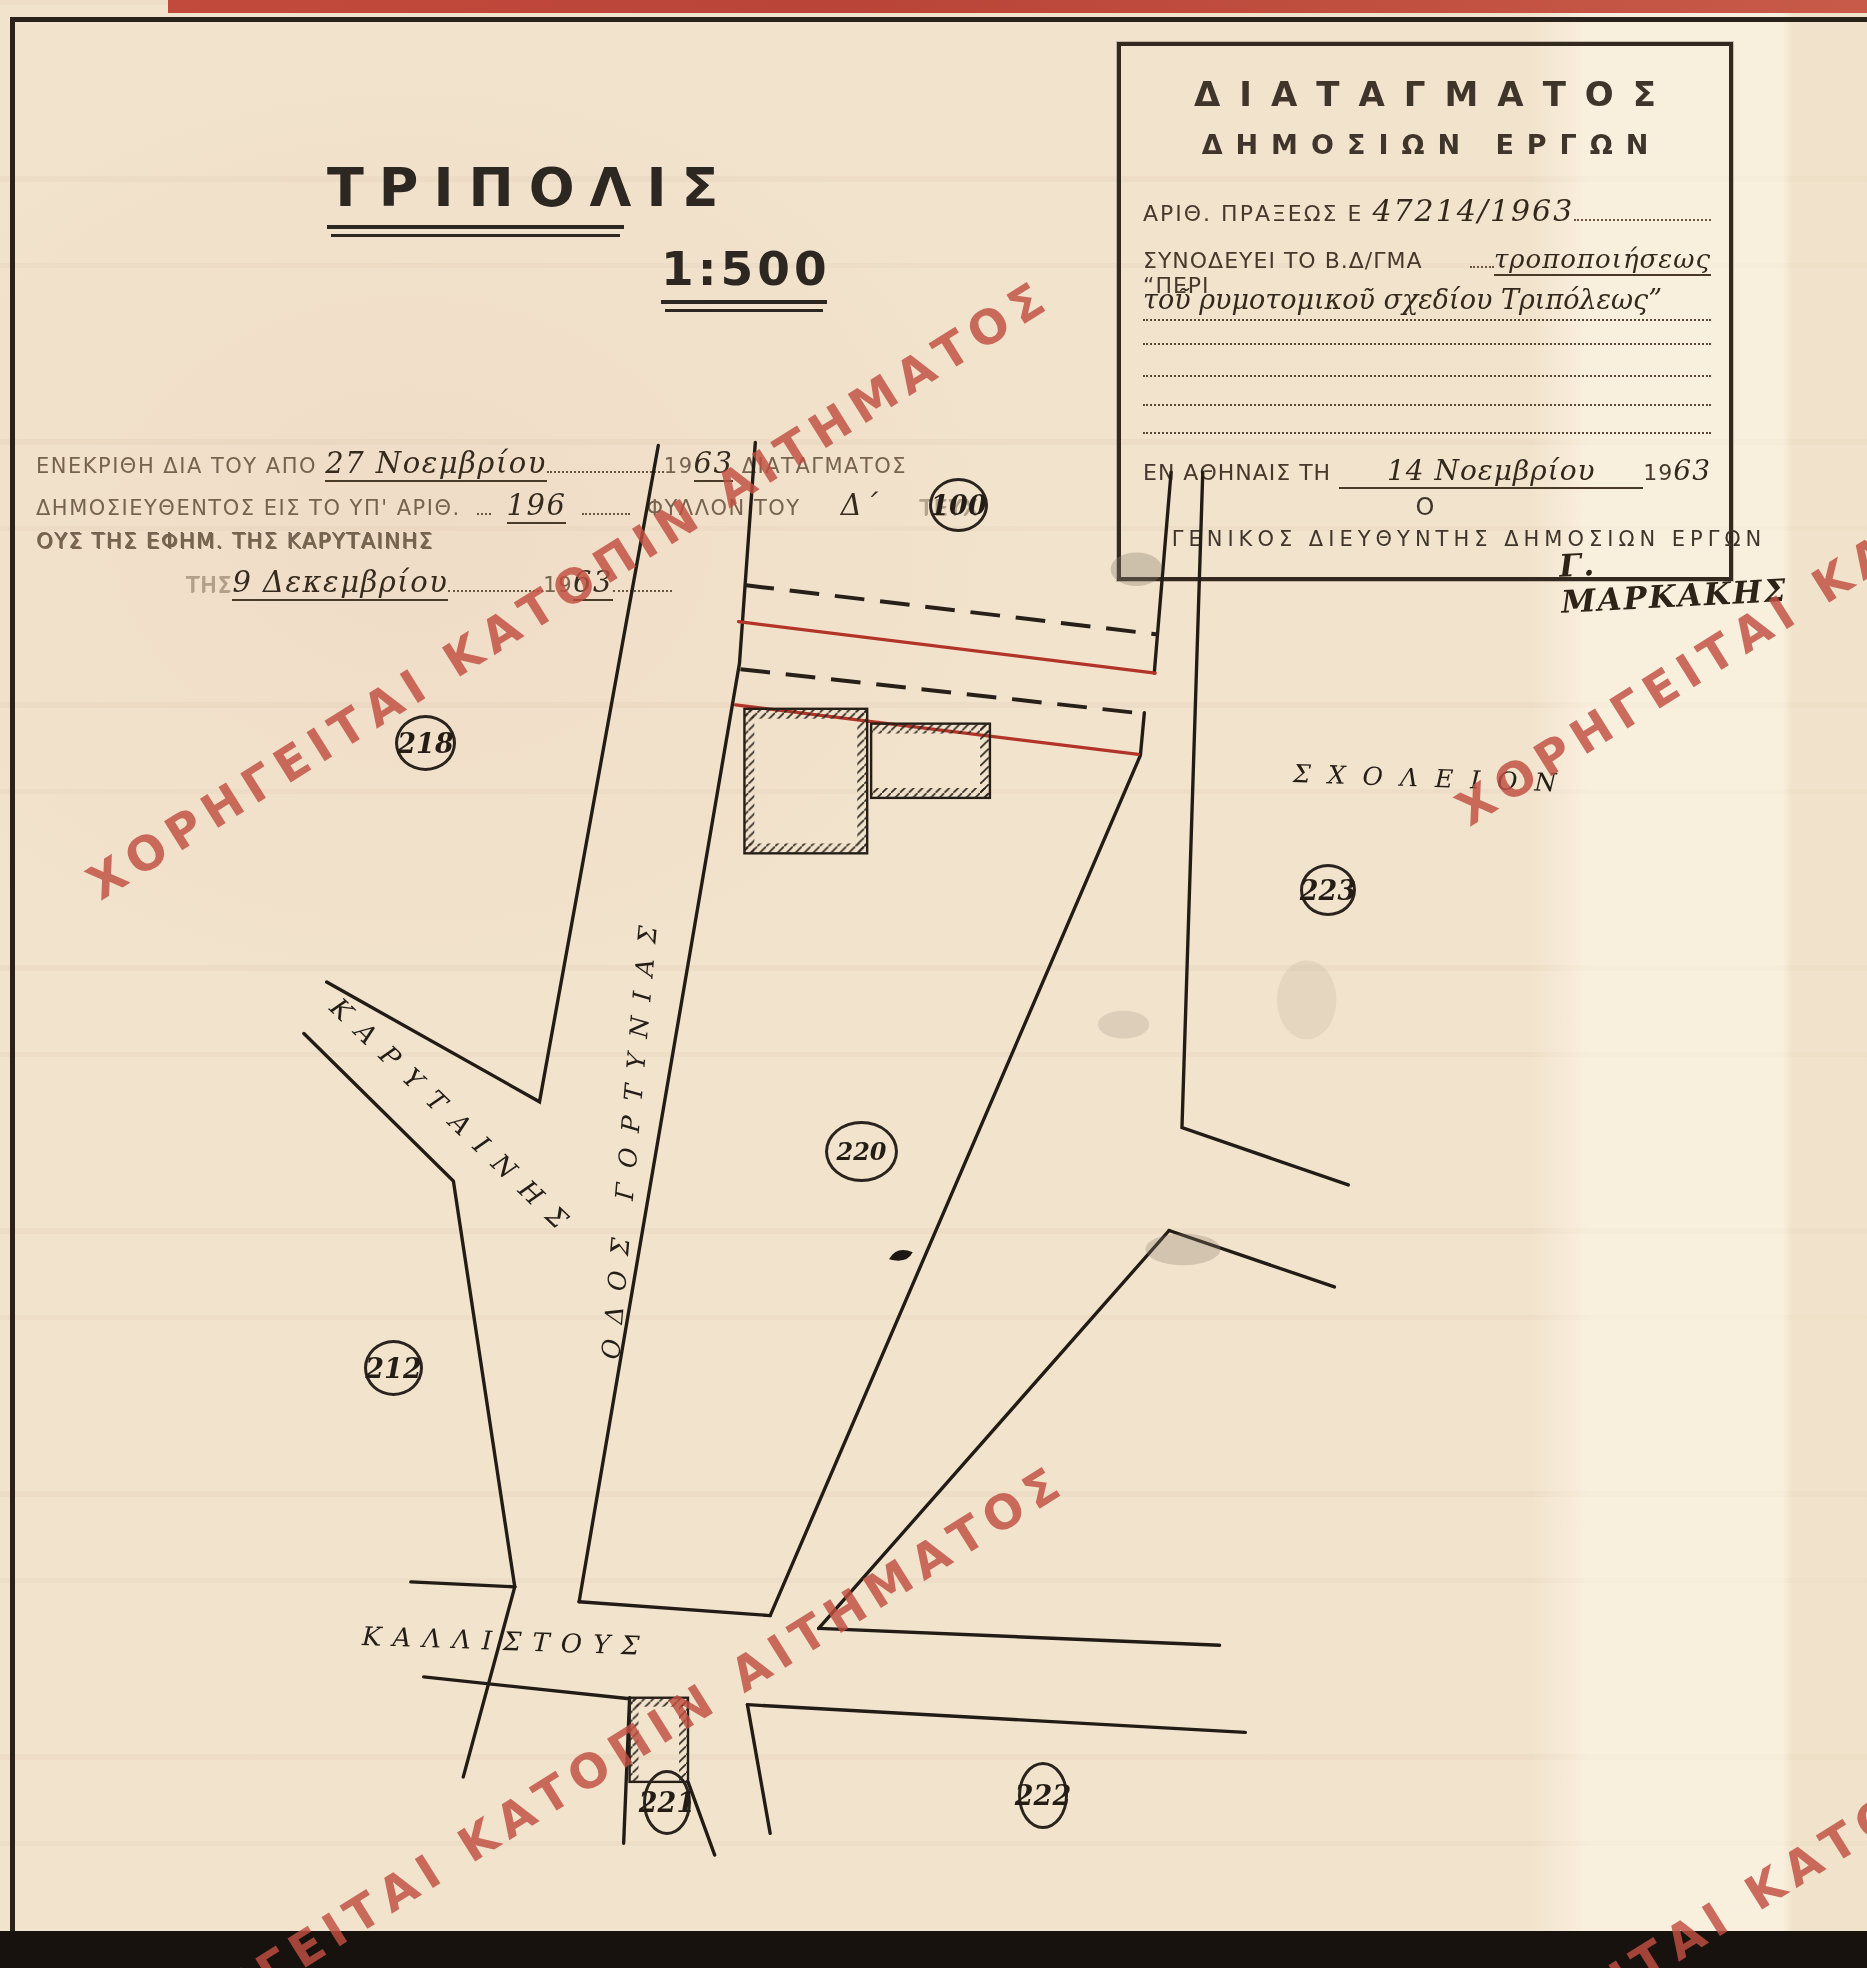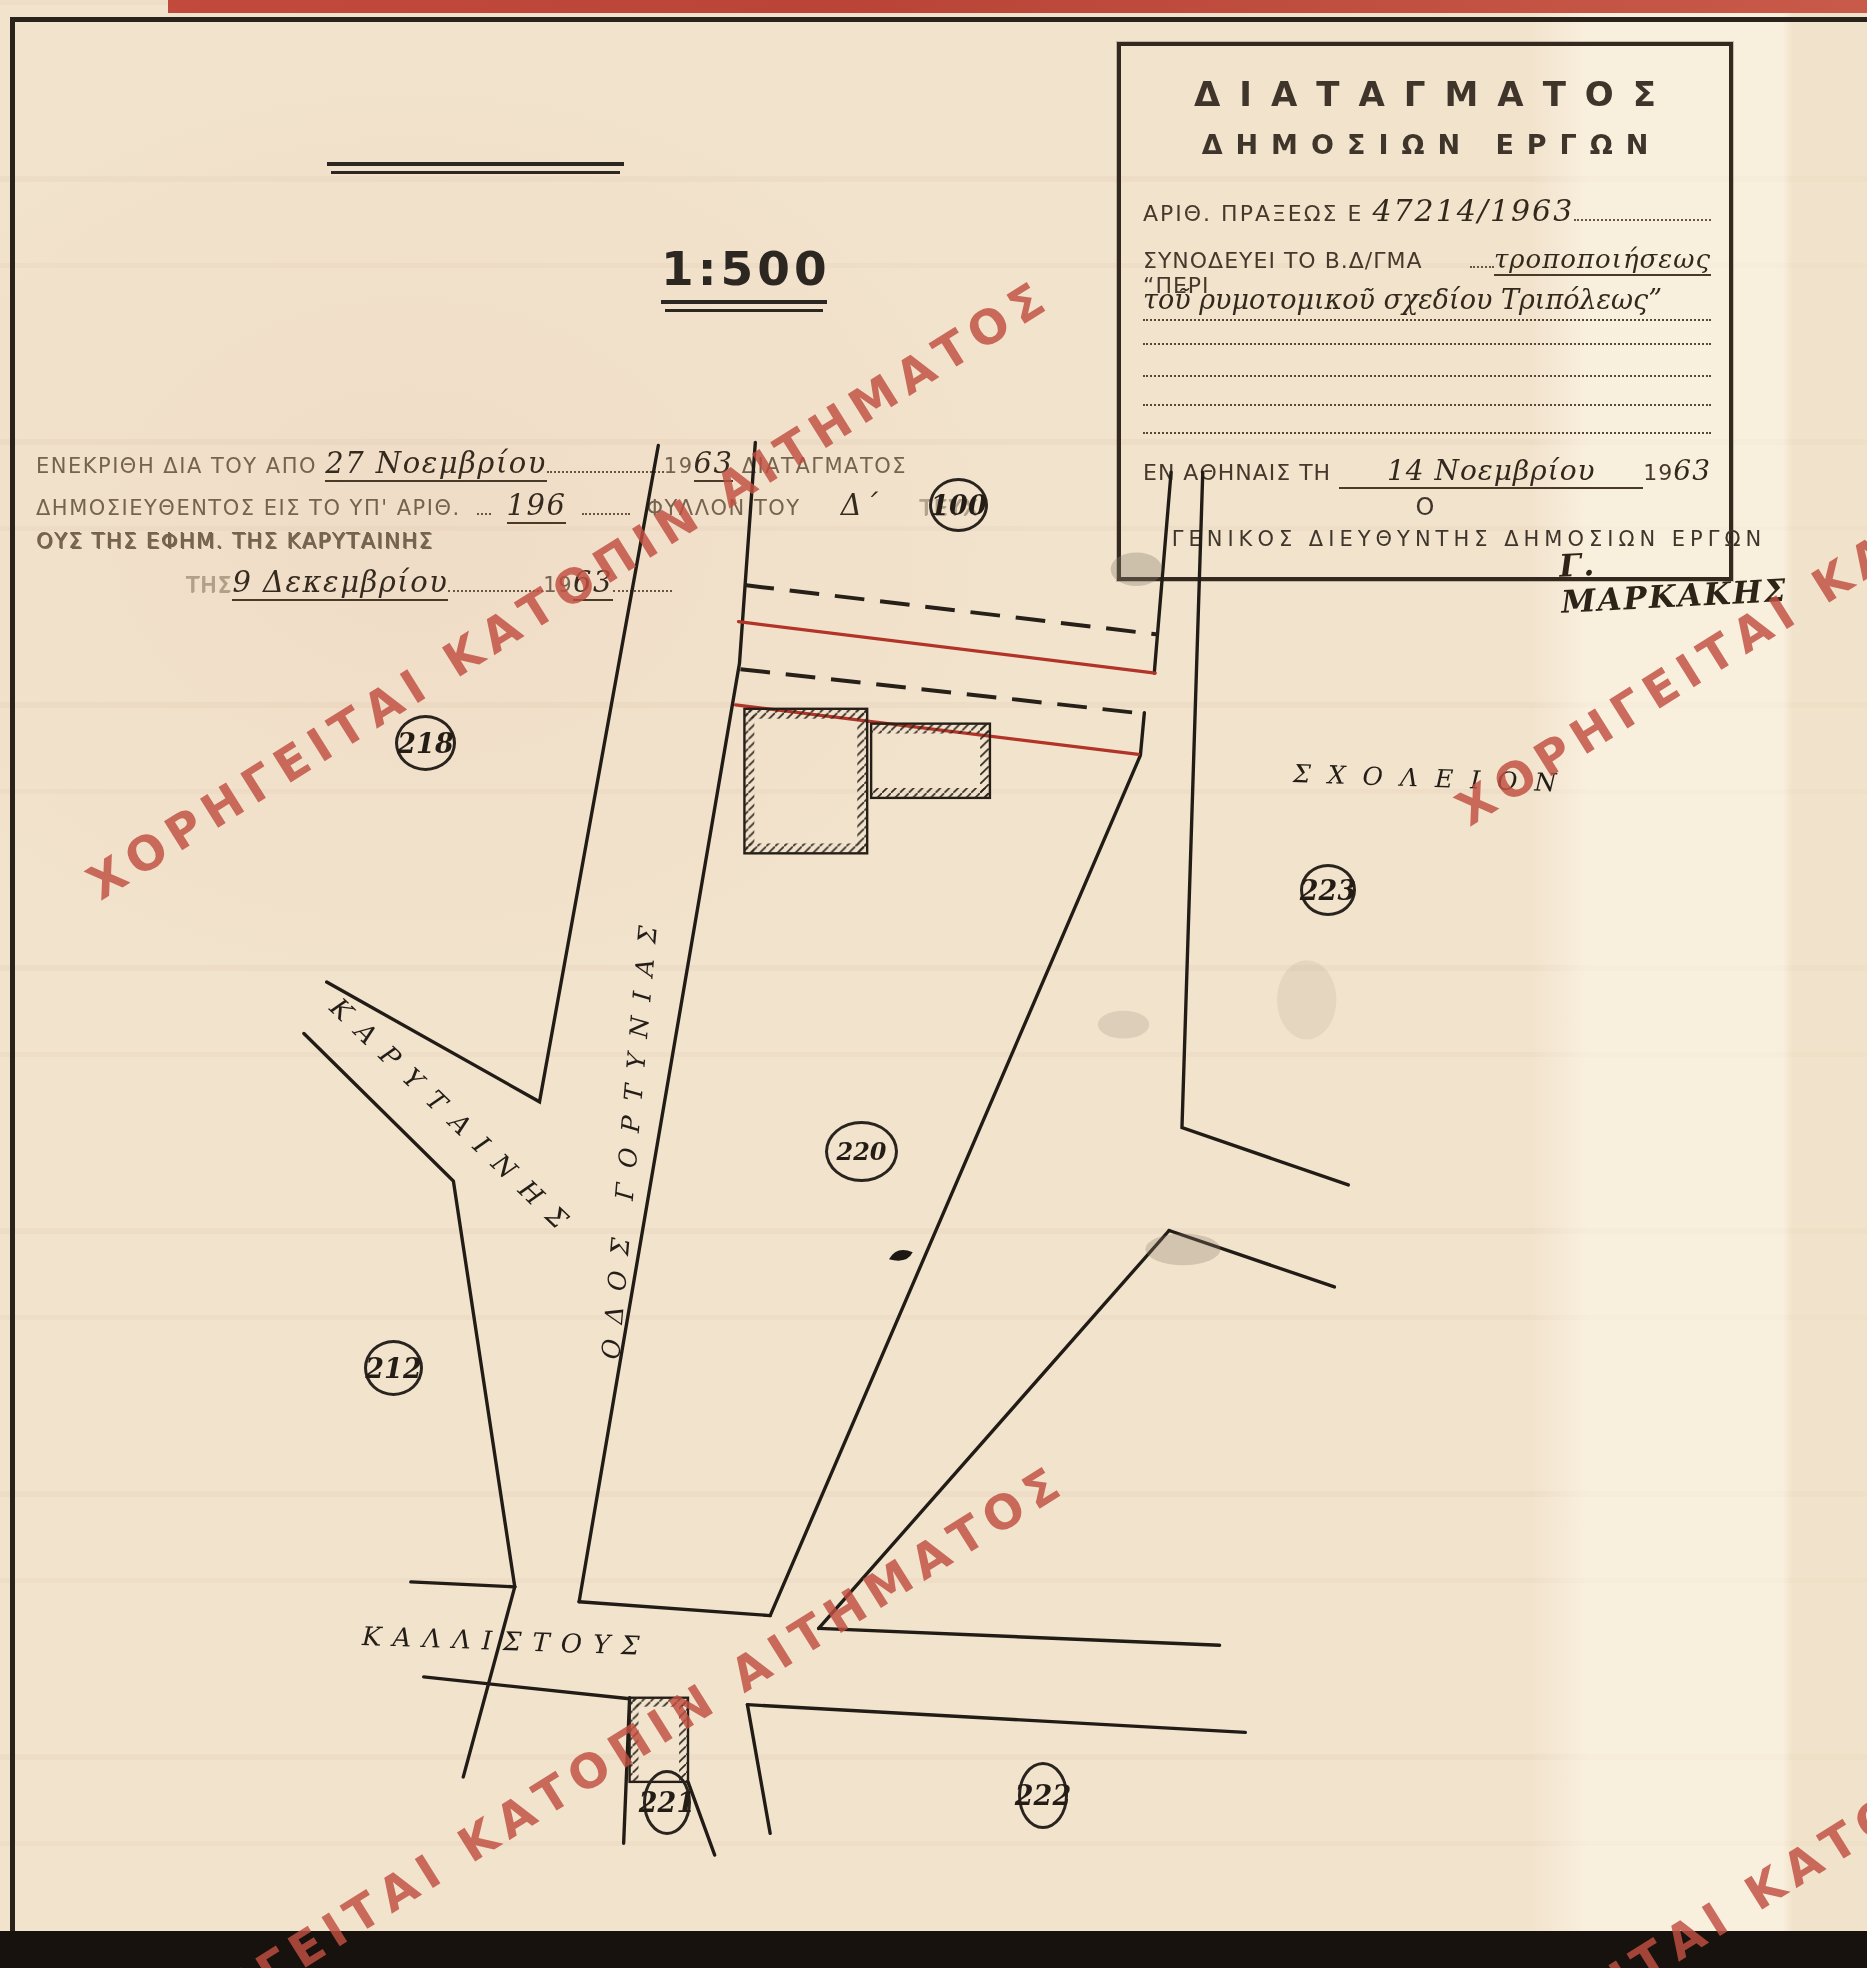--- a/index.html
+++ b/index.html
@@ -85,20 +85,21 @@
 <body>
 
 <div class="page">
 
   <div class="abs band-top"></div>
   <div class="abs border-top"></div>
   <div class="abs border-left"></div>
   <div class="abs band-bottom"></div>
 
   <div class="abs title">
+    <div class="t">ΤΡΙΠΟΛΙΣ</div>
     <div class="rule rule1"></div>
     <div class="rule thin rule2"></div>
   </div>
   <div class="abs scale">
     <div class="t">1:500</div>
     <div class="rule rule1"></div>
     <div class="rule thin rule2"></div>
   </div>
 
   <div class="abs approval">

